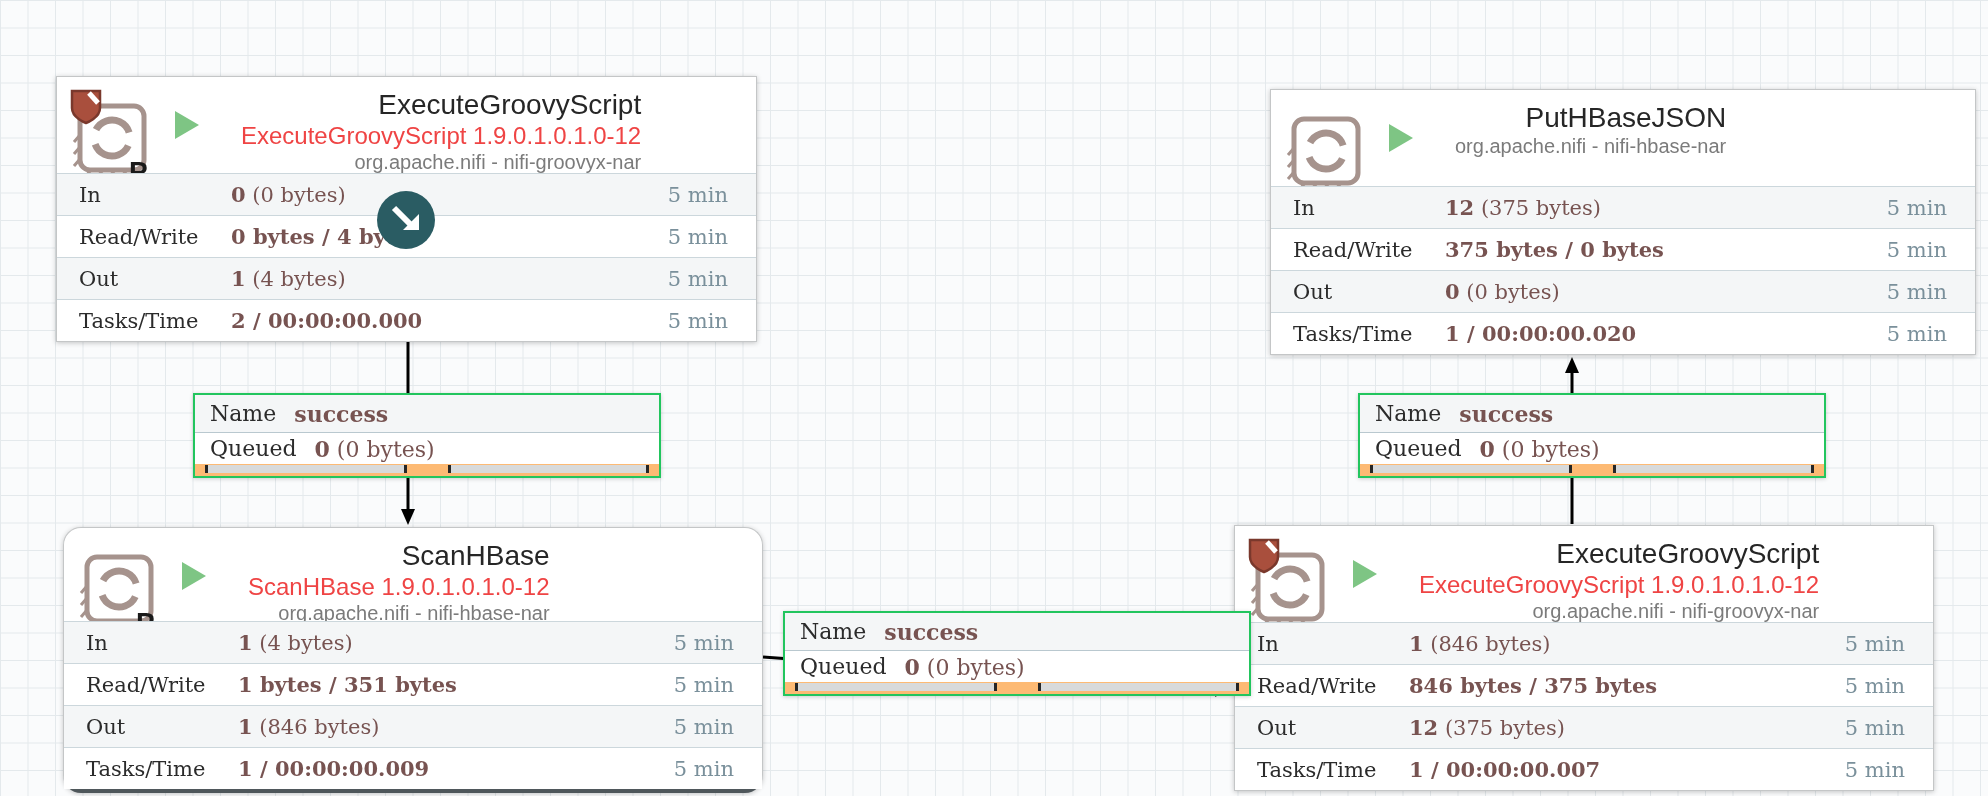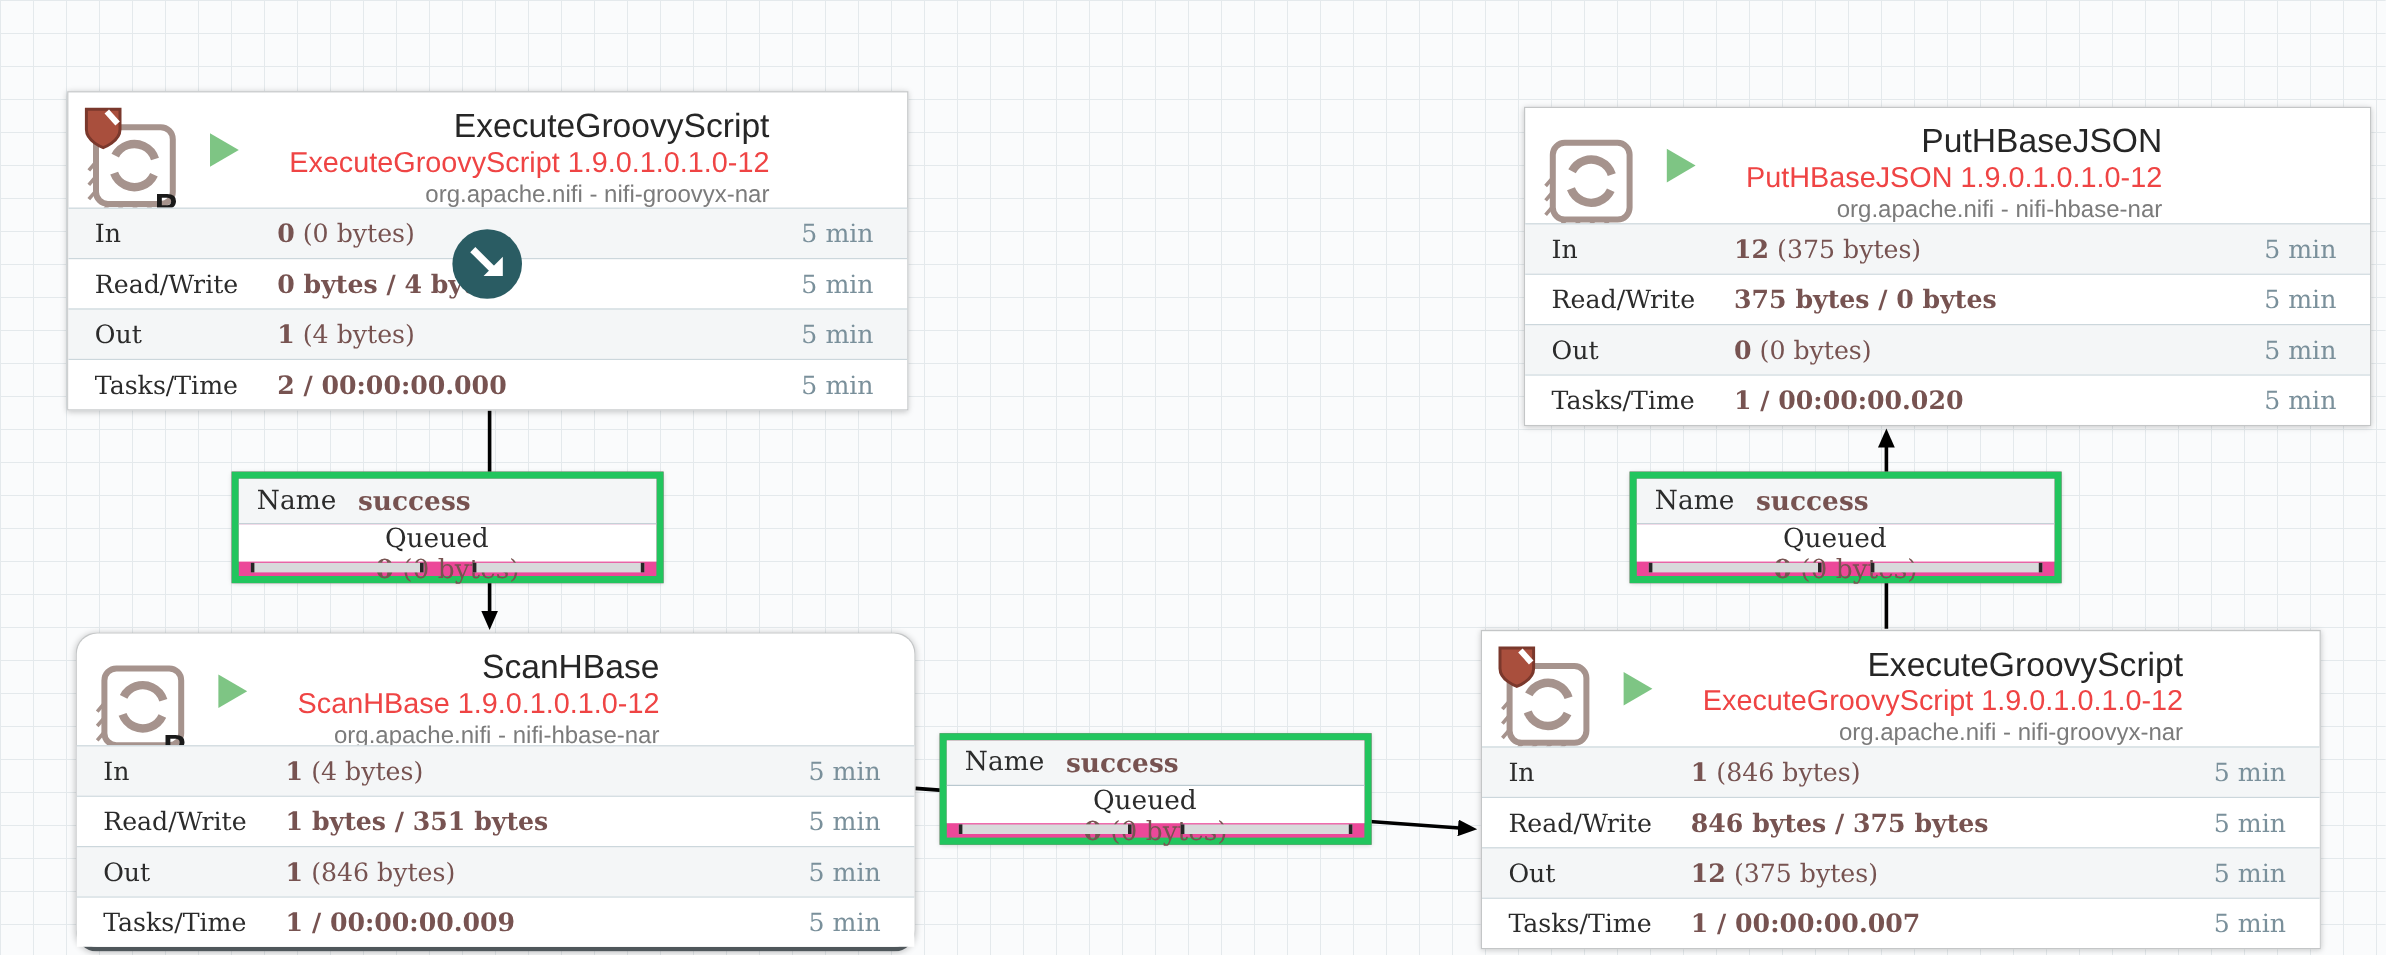--- a/index.html
+++ b/index.html
@@ -38,29 +38,29 @@
     padding:0 28px 0 22px;border-top:1px solid #ccd7dc;
     font-family:"DejaVu Serif",serif;font-size:21px;
   }
   .stat-row:nth-child(odd){background:#f4f6f7;}
   .stat-row:nth-child(even){background:#ffffff;}
   .stat-label{width:152px;flex:0 0 152px;color:#2b2b2b;}
   .stat-value{flex:1;color:#775351;white-space:nowrap;}
   .stat-value b{font-weight:bold;}
   .stat-window{color:#7a909b;}
   .conn-label{
-    position:absolute;z-index:3;box-sizing:border-box;width:360px;
-    background:#ec4899;border:6px solid #22c55e;box-shadow:0 1px 4px rgba(0,0,0,.18);
+    position:absolute;z-index:3;box-sizing:border-box;width:468px;
+    background:#fdba74;border:2px solid #22c55e;box-shadow:0 1px 4px rgba(0,0,0,.18);
   }
   .label-row{
     display:flex;align-items:center;box-sizing:border-box;padding:0 15px;
     font-family:"DejaVu Serif",serif;font-size:22px;
   }
   .label-row.name{height:38px;background:#f4f6f7;border-bottom:1px solid #b9c8cf;}
-  .label-row.queued{height:31px;background:#fff;flex-direction:column;}
+  .label-row.queued{height:31px;background:#fff;}
   .label-key{margin-right:18px;color:#2b2b2b;}
   .label-val{color:#775351;font-weight:bold;white-space:nowrap;}
   .label-val .detail{font-weight:normal;}
   .bars{display:flex;gap:41px;margin:1px 10px 3px 10px;height:8px;}
   .bar{flex:1;background:#d8dadb;border-left:3px solid #262626;border-right:3px solid #262626;}
   .connect-handle{
     position:absolute;z-index:4;width:58px;height:58px;border-radius:50%;
     background:#2a5c63;display:flex;align-items:center;justify-content:center;
   }
 </style>
@@ -146,21 +146,20 @@
         <g style="display: none;">
           <path d="M5 6 h28 v17 c0 10 -14 15 -14 15 s-14 -5 -14 -15 z" fill="#a94f3d" stroke="#7a382c" stroke-width="2.5"></path>
           <path d="M22 8 l9 10" stroke="#ffffff" stroke-width="5"></path>
         </g>
         <text x="62" y="96" font-family="Liberation Sans, sans-serif" font-size="28" font-weight="bold" fill="#1a1a1a"></text>
       </svg>
     </div>
     <div class="run-icon"></div>
     <div class="proc-titles">
       <div class="proc-title">PutHBaseJSON</div>
-      <div class="proc-type">PutHBaseJSON 1.9.0.1.0.1.0-12</div>
       <div class="proc-bundle">org.apache.nifi - nifi-hbase-nar</div>
     </div>
   </div>
   <div class="rows">
     <div class="stat-row">
       <span class="stat-label">In</span>
       <span class="stat-value"><b>12</b><span> (375 bytes)</span></span>
       <span class="stat-window">5 min</span>
     </div>
     <div class="stat-row">

